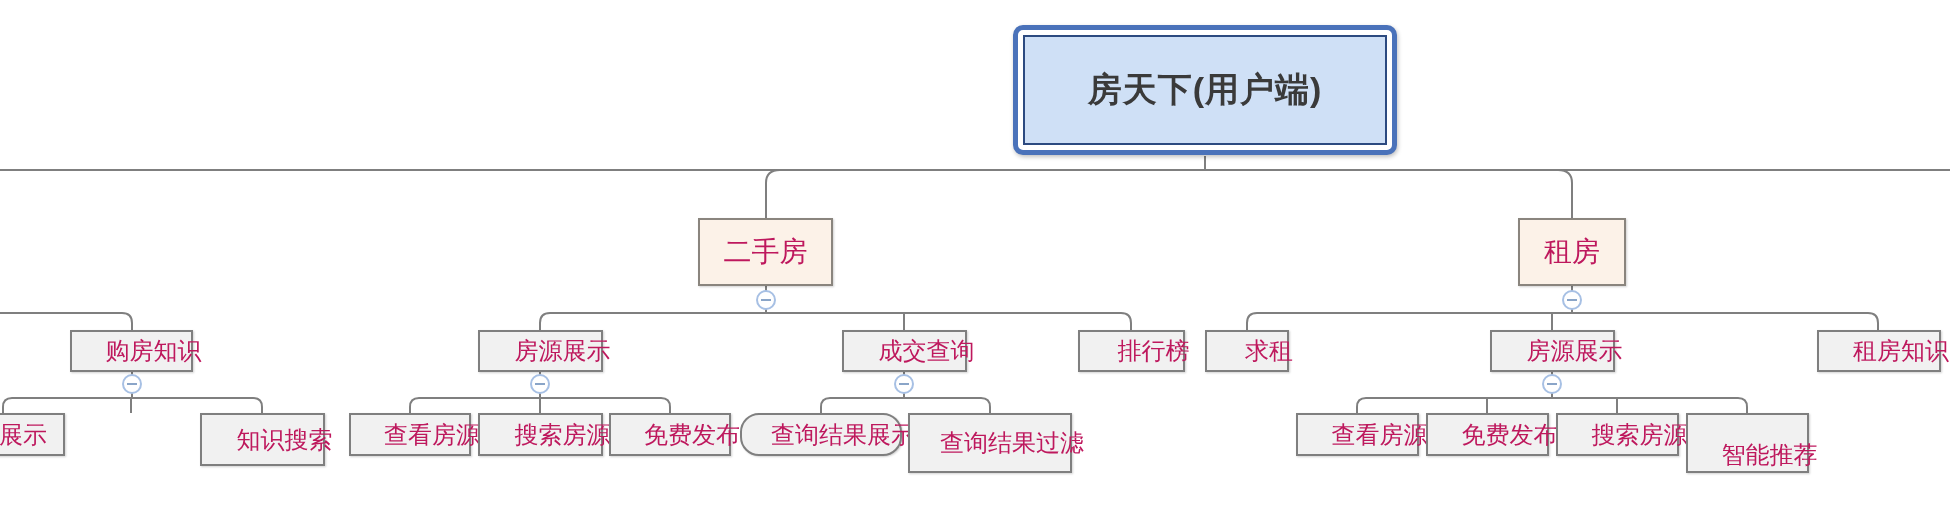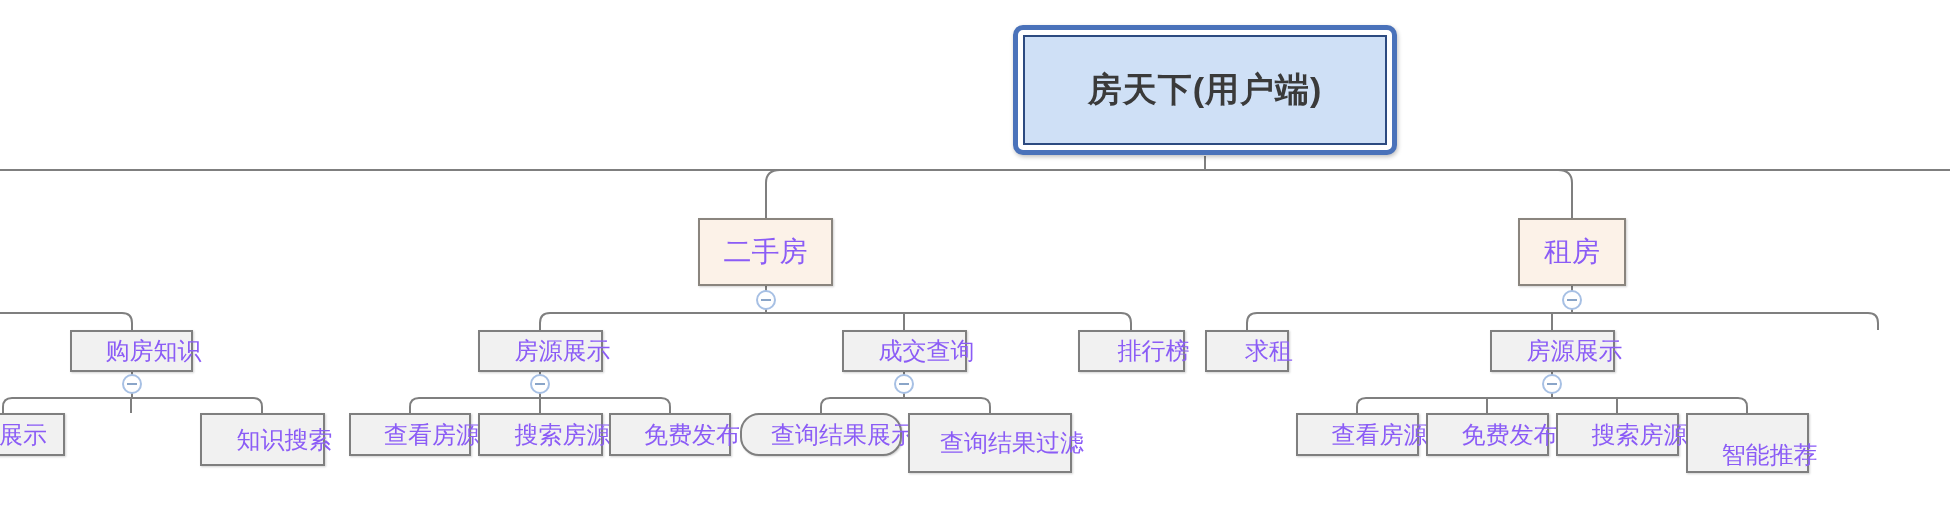--- a/index.html
+++ b/index.html
@@ -11,21 +11,21 @@
     font-family:"Liberation Sans",sans-serif;
   }
   .wires{position:absolute;left:0;top:0;width:1950px;height:530px;}
   .wires path{fill:none;stroke:#7f7f7f;stroke-width:2px;}
 
   .node{
     position:absolute;
     box-sizing:border-box;
     display:flex;align-items:center;justify-content:center;
     white-space:nowrap;
-    color:#8b5cf6;
+    color:#be185d;
   }
   .plain{
     background:#f1f1f1;
     border:2px solid #7f7f7f;
     font-size:24px;
     box-shadow:1px 1px 2px rgba(0,0,0,0.18);
     padding-left:44px;
   }
   .l2{
     background:#fcf2e8;
@@ -135,20 +135,23 @@
   </div>
   <div class="node plain" style="left:842px;top:330px;width:125px;height:42px;">
     <span>成交查询</span>
   </div>
   <div class="node plain" style="left:1205px;top:330px;width:84px;height:42px;">
     <span>求租</span>
   </div>
   <div class="node plain" style="left:1490px;top:330px;width:125px;height:42px;">
     <span>房源展示</span>
   </div>
+  <div class="node plain" style="left:1817px;top:330px;width:124px;height:42px;">
+    <span>租房知识</span>
+  </div>
 
   <div class="node plain clipped" style="left:-57px;top:413px;width:122px;height:43px;">
     <span>展示</span>
   </div>
   <div class="node plain" style="left:200px;top:413px;width:125px;height:53px;">
     <span>知识搜索</span>
   </div>
 
   <div class="node plain" style="left:349px;top:413px;width:122px;height:43px;">
     <span>查看房源</span>

